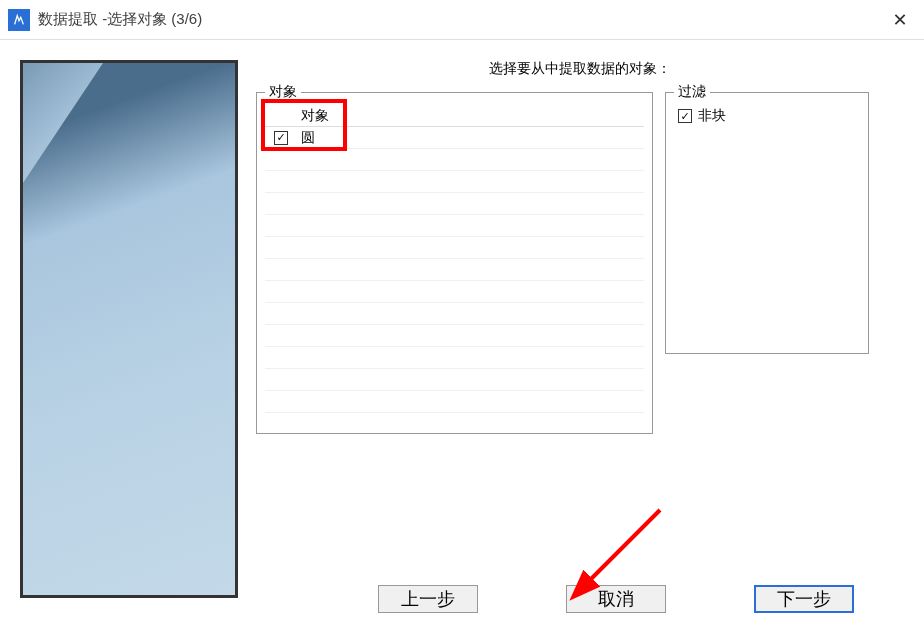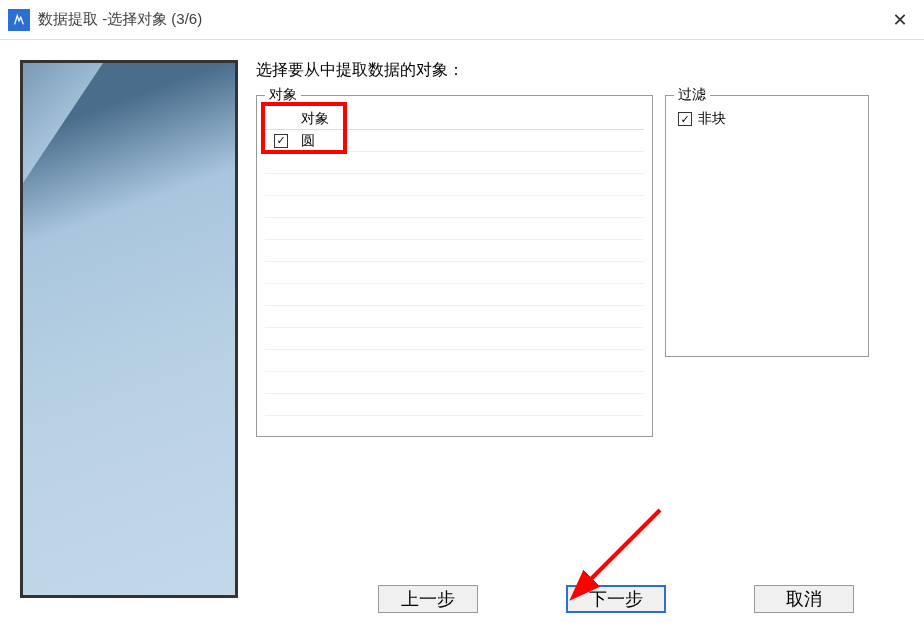--- a/index.html
+++ b/index.html
@@ -71,23 +71,24 @@
       background: linear-gradient(135deg, #7a9ab5 0%, #a3c0d8 50%, #c5d8e7 100%);
       clip-path: polygon(0 0, 100% 0, 0 100%);
     }
     .right-area {
       flex: 1;
       padding-left: 18px;
       display: flex;
       flex-direction: column;
     }
     .instruction {
-      font-size: 16px;
+      font-size: 14px;
       margin-bottom: 6px;
       color: #000;
+      text-align: center;
     }
     .groups-row {
       display: flex;
       gap: 12px;
       align-items: flex-start;
     }
     .groupbox {
       position: relative;
       border: 1px solid #999;
       padding: 12px 8px 8px 8px;
@@ -279,17 +280,17 @@
     <defs>
       <marker id="arrowhead" markerWidth="8" markerHeight="8" refX="6" refY="3" orient="auto">
         <polygon points="0 0, 8 3, 0 6" fill="#ff0000"></polygon>
       </marker>
     </defs>
     <line x1="105" y1="10" x2="20" y2="95" stroke="#ff0000" stroke-width="4" marker-end="url(#arrowhead)"></line>
   </svg>
 
   <div class="buttons-row">
     <div class="btn">上一步</div>
+    <div class="btn">取消</div>
     <div class="btn primary">下一步</div>
-    <div class="btn">取消</div>
   </div>
 
 </div>
 
 </body></html>

